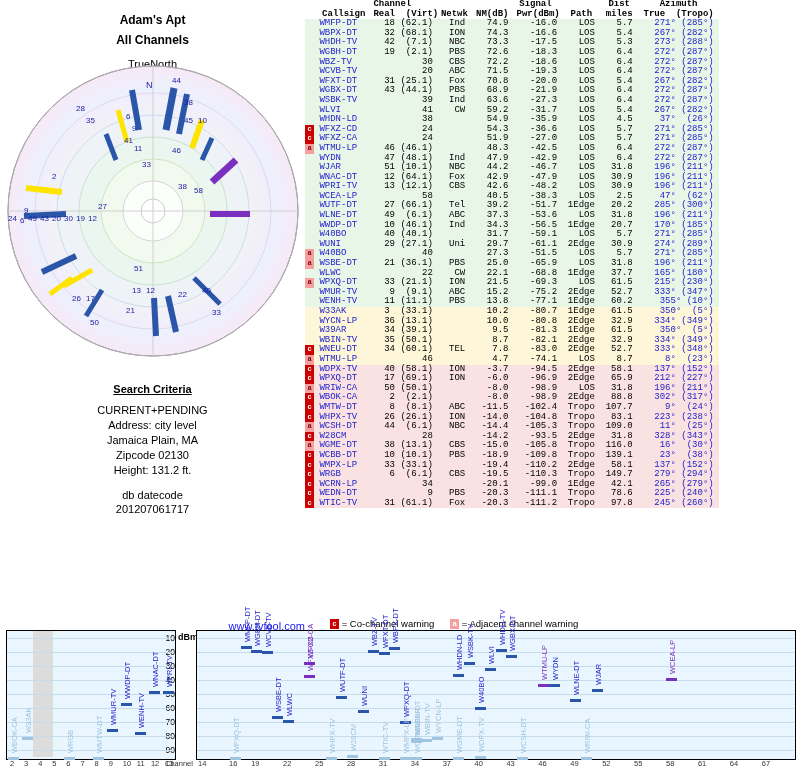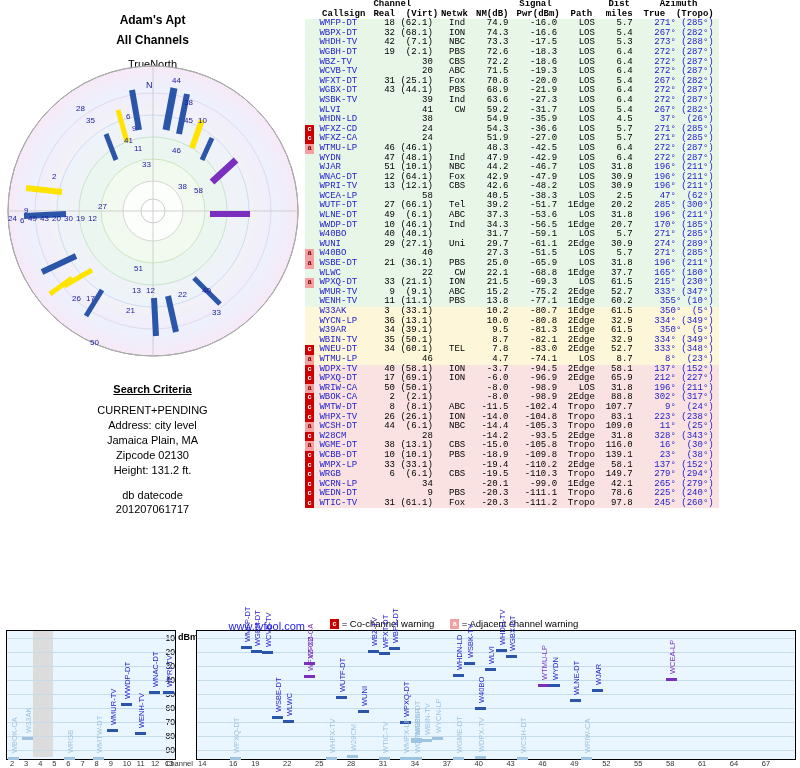--- a/index.html
+++ b/index.html
@@ -128,21 +128,21 @@
     <div class="lbl" style="left:188px;top:122px;">58</div>
     <div class="lbl" style="left:128px;top:200px;">51</div>
     <div class="lbl" style="left:126px;top:222px;">13</div>
     <div class="lbl" style="left:140px;top:222px;">12</div>
     <div class="lbl" style="left:172px;top:226px;">22</div>
     <div class="lbl" style="left:120px;top:242px;">21</div>
     <div class="lbl" style="left:196px;top:222px;">40</div>
     <div class="lbl" style="left:206px;top:244px;">33</div>
     <div class="lbl" style="left:66px;top:230px;">26</div>
     <div class="lbl" style="left:80px;top:230px;">17</div>
-    <div class="lbl" style="left:84px;top:274px;">50</div>
+    <div class="lbl" style="left:84px;top:254px;">50</div>
   </div>
 
   <div id="criteria">
     <div class="hdr">Search Criteria</div>
     <div>CURRENT+PENDING</div>
     <div>Address: city level</div>
     <div>Jamaica Plain, MA</div>
     <div>Zipcode 02130</div>
     <div>Height: 131.2 ft.</div>
     <div id="site">

